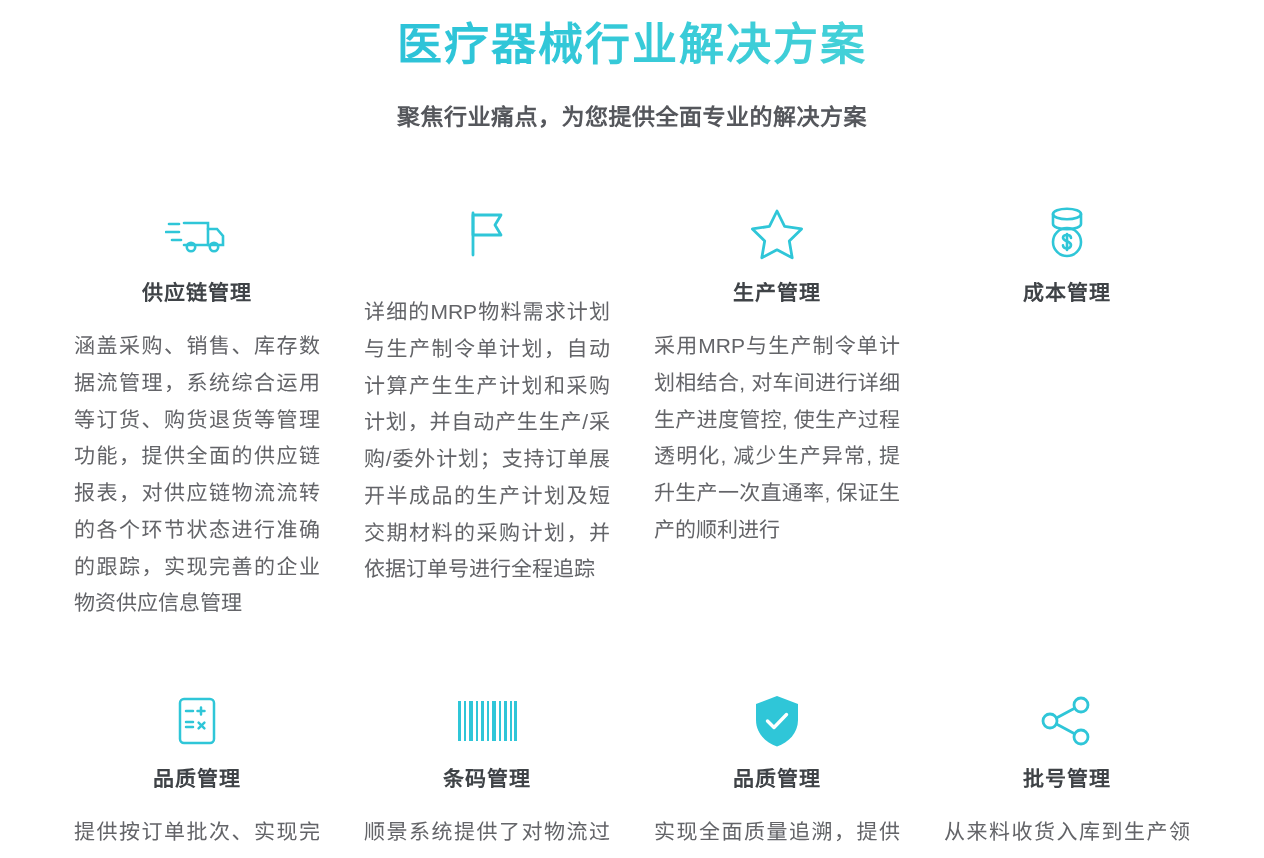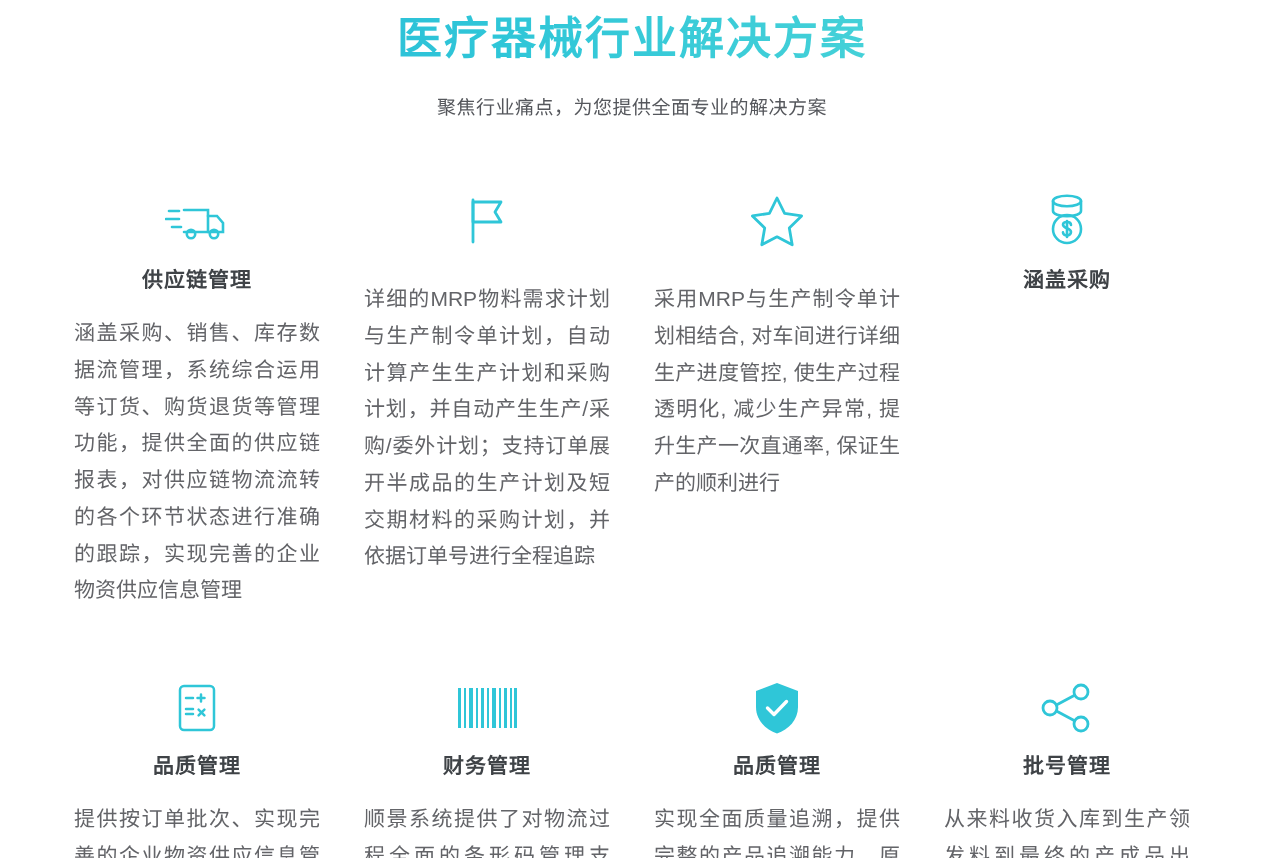--- a/index.html
+++ b/index.html
@@ -15,39 +15,39 @@
     overflow: hidden;
   }
   .page {
     width: 1264px;
     height: 858px;
     position: relative;
     box-sizing: border-box;
   }
   .header {
     text-align: center;
-    padding-top: 12px;
+    padding-top: 18px;
   }
   .main-title {
     font-size: 45px;
     font-weight: bold;
     letter-spacing: 2px;
     margin: 0;
     line-height: 1.2;
     background: linear-gradient(90deg, #29b6d8 0%, #2fc6d8 40%, #49d3d8 75%, #63dcd6 100%);
     -webkit-background-clip: text;
     background-clip: text;
     color: transparent;
     -webkit-text-fill-color: transparent;
   }
   .subtitle {
     margin: 26px 0 0 0;
-    font-size: 19px;
+    font-size: 23px;
     color: #55575c;
-    font-weight: normal;
+    font-weight: bold;
     letter-spacing: 0.5px;
   }
   .grid {
     margin-top: 62px;
     display: grid;
     grid-template-columns: repeat(4, 1fr);
     column-gap: 0px;
     row-gap: 18px;
     padding: 0 52px;
     box-sizing: border-box;
@@ -123,34 +123,35 @@
       </div>
       <p class="card-desc">详细的MRP物料需求计划与生产制令单计划，自动计算产生生产计划和采购计划，并自动产生生产/采购/委外计划；支持订单展开半成品的生产计划及短交期材料的采购计划，并依据订单号进行全程追踪</p>
     </div>
 
     <div class="card">
       <div class="icon-wrap">
         <svg width="58" height="56" viewBox="0 0 58 56" fill="none" stroke="#2fc6d8" stroke-width="2.8" stroke-linejoin="round">
           <path d="M29 6 L36.6 21.4 L53.6 23.9 L41.3 35.9 L44.2 52.8 L29 44.8 L13.8 52.8 L16.7 35.9 L4.4 23.9 L21.4 21.4 Z" fill="none"></path>
         </svg>
       </div>
+      <h3 class="card-title">生产管理</h3>
       <p class="card-desc">采用MRP与生产制令单计划相结合, 对车间进行详细生产进度管控, 使生产过程透明化, 减少生产异常, 提升生产一次直通率, 保证生产的顺利进行</p>
     </div>
 
     <div class="card">
       <div class="icon-wrap">
         <svg width="60" height="58" viewBox="0 0 60 58" fill="none" stroke="#2fc6d8" stroke-width="2.6" stroke-linecap="round">
           <ellipse cx="30" cy="10" rx="14" ry="5.2" fill="none"></ellipse>
           <path d="M16 10 V20 C16 23 22.3 25.2 30 25.2 C37.7 25.2 44 23 44 20 V10" fill="none"></path>
           <circle cx="30" cy="38" r="14" fill="none"></circle>
           <path d="M30 30 V46"></path>
           <path d="M34 34 C34 32 32.2 31 30 31 C27.8 31 26 32 26 33.7 C26 37.6 34 36.8 34 41 C34 43 32.2 44.4 30 44.4 C27.8 44.4 26 43.2 26 41.4"></path>
         </svg>
       </div>
-      <h3 class="card-title">涵盖采购</h3>
+      <h3 class="card-title">成本管理</h3>
     </div>
   </div>
 
   <div class="grid row2">
 
     <div class="card">
       <div class="icon-wrap">
         <svg width="50" height="54" viewBox="0 0 50 54" fill="none" stroke="#2fc6d8" stroke-width="2.5" stroke-linecap="round">
           <rect x="8" y="5" width="34" height="44" rx="4" fill="none"></rect>
           <path d="M14 17 H21"></path>
@@ -172,21 +173,21 @@
           <rect x="20" y="4" width="2" height="40"></rect>
           <rect x="25" y="4" width="3" height="40"></rect>
           <rect x="31" y="4" width="2" height="40"></rect>
           <rect x="36" y="4" width="4" height="40"></rect>
           <rect x="43" y="4" width="2" height="40"></rect>
           <rect x="48" y="4" width="3" height="40"></rect>
           <rect x="54" y="4" width="2" height="40"></rect>
           <rect x="58" y="4" width="3" height="40"></rect>
         </svg>
       </div>
-      <h3 class="card-title">财务管理</h3>
+      <h3 class="card-title">条码管理</h3>
       <p class="card-desc">顺景系统提供了对物流过程全面的条形码管理支持；实现从采购进仓、物料领用、生产完工、成品入库，成品出库等作业流程的条码管理，帮助企业实现高效率条码化管理，使企业的信息化管理更上一层楼</p>
     </div>
 
     <div class="card">
       <div class="icon-wrap">
         <svg width="50" height="56" viewBox="0 0 50 56" fill="#2fc6d8">
           <path d="M25 3 L46 11 V27 C46 40 36.5 49.5 25 53.5 C13.5 49.5 4 40 4 27 V11 Z"></path>
           <path d="M15.5 28 L22 34.5 L34.5 21.5" fill="none" stroke="#ffffff" stroke-width="3.4" stroke-linecap="round" stroke-linejoin="round"></path>
         </svg>
       </div>

